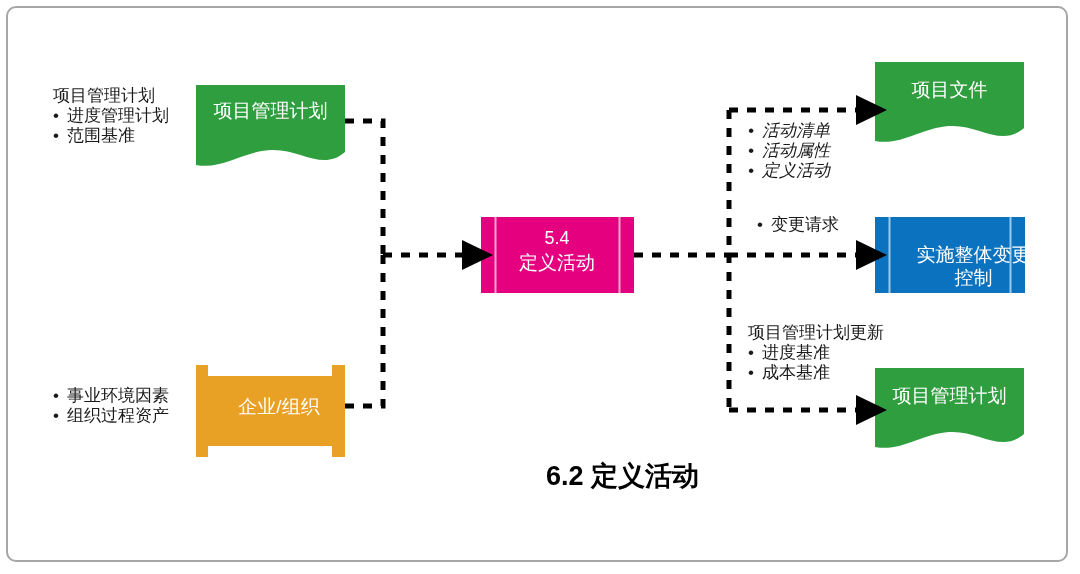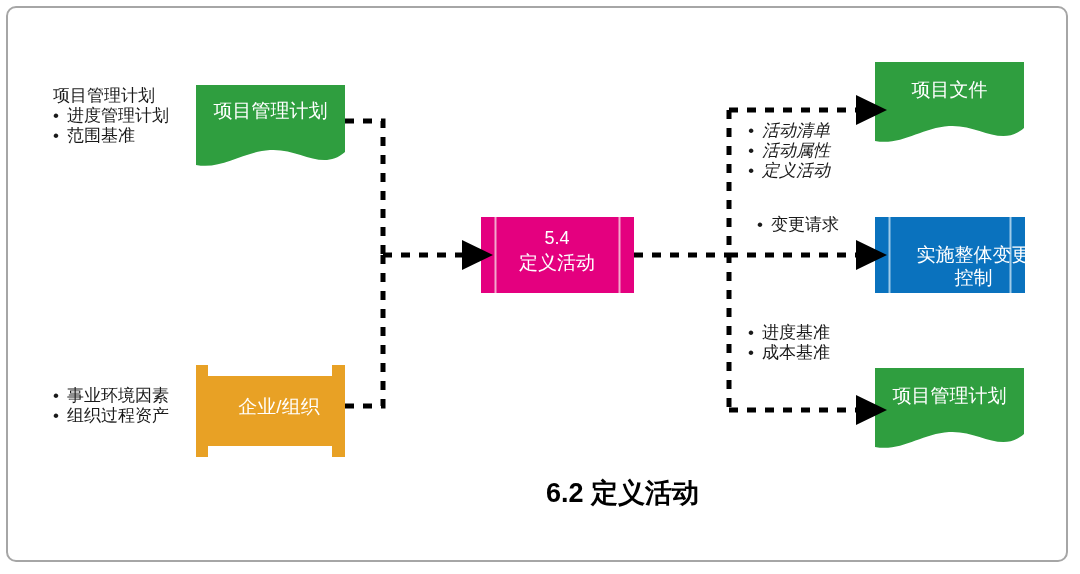--- a/index.html
+++ b/index.html
@@ -8,21 +8,21 @@
   #canvas{position:relative;width:1080px;height:574px;background:#ffffff;}
   .frame{position:absolute;left:6px;top:6px;width:1062px;height:556px;
          border:2px solid #a6a6a6;border-radius:10px;box-sizing:border-box;}
   svg.layer{position:absolute;left:0;top:0;width:1080px;height:574px;}
   .lbl{position:absolute;color:#1a1a1a;line-height:1.18;white-space:nowrap;}
   .lbl-title{font-size:17px;}
   .lbl-li{font-size:17px;}
   .bullet{display:inline-block;width:14px;}
   .shape-text{position:absolute;color:#ffffff;text-align:center;
               line-height:1.2;white-space:pre-line;}
-  .big-title{position:absolute;font-weight:bold;font-size:27px;color:#000;margin-top:17px;}
+  .big-title{position:absolute;font-weight:bold;font-size:27px;color:#000;}
 </style>
 </head>
 <body>
 
 <div id="canvas">
 
   <div class="frame"></div>
 
   <svg class="layer" viewBox="0 0 1080 574">
     <defs>
@@ -97,19 +97,20 @@
     <div class="lbl-li"><span class="bullet">•</span><span>活动清单</span></div>
     <div class="lbl-li"><span class="bullet">•</span><span>活动属性</span></div>
     <div class="lbl-li"><span class="bullet">•</span><span>定义活动</span></div>
   </div>
 
   <div class="lbl" style="left:757px;top:215px;">
     <div class="lbl-li"><span class="bullet">•</span><span>变更请求</span></div>
   </div>
 
   <div class="lbl" style="left:748px;top:323px;">
+    <div class="lbl-title">项目管理计划更新</div>
     <div class="lbl-li"><span class="bullet">•</span><span>进度基准</span></div>
     <div class="lbl-li"><span class="bullet">•</span><span>成本基准</span></div>
   </div>
 
   <div class="big-title" style="left:546px;top:458px;">6.2 定义活动</div>
 
 </div>
 
 </body></html>

